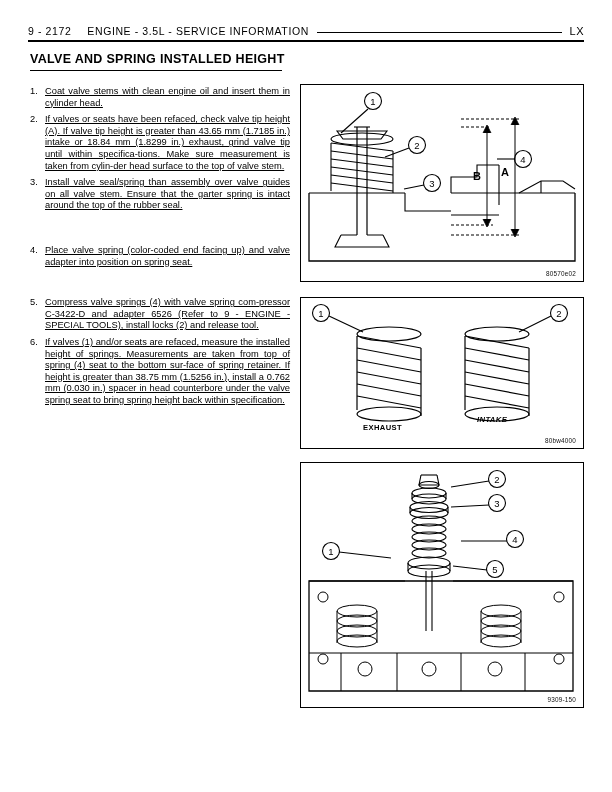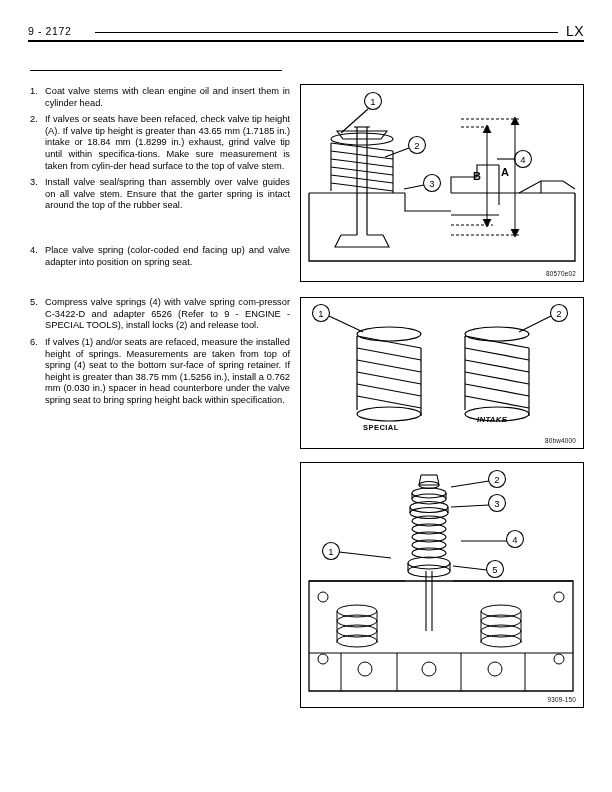--- a/index.html
+++ b/index.html
@@ -48,21 +48,21 @@
   .header .rule {
     flex: 1;
     height: 1px;
     background: #000;
     margin: 0 8px;
     position: relative;
     top: 1px;
   }
   .header .lx {
     white-space: nowrap;
-    font-size: 14px;
+    font-size: 11px;
     letter-spacing: 0.5px;
   }
   .header-underline {
     position: absolute;
     left: 28px;
     top: 40px;
     width: 556px;
     height: 1.6px;
     background: #000;
   }
@@ -101,20 +101,21 @@
   }
   .step .num {
     width: 15px;
     flex: 0 0 15px;
     text-align: left;
   }
   .step .body {
     flex: 1;
     text-align: justify;
     hyphens: manual;
+    text-decoration: underline;
   }
   .gap-a { height: 28px; }
   .gap-b { height: 24px; }
 
   
   .fig {
     position: absolute;
     border: 1.4px solid #000;
     background: #fff;
     box-sizing: border-box;
@@ -140,25 +141,27 @@
   }
   svg { display:block; }
 </style>
 </head>
 <body>
 
 <div class="page">
 
   <div class="header">
     <span class="pagenum">9 - 2172</span>
+    <span class="title">ENGINE - 3.5L - SERVICE INFORMATION</span>
     <span class="rule"></span>
     <span class="lx">LX</span>
   </div>
   <div class="header-underline"></div>
 
+  <div class="section-heading">VALVE AND SPRING INSTALLED HEIGHT</div>
   <div class="section-underline"></div>
 
   <div class="text-col">
 
     <div class="step">
       <span class="num">1.</span>
       <span class="body">Coat valve stems with clean engine oil and insert them in cylinder head.</span>
     </div>
 
     <div class="step">
@@ -298,21 +301,21 @@
           <path d="M164,38 L164,112"></path>
           <path d="M228,50 L228,118"></path>
           <ellipse cx="196" cy="116" rx="32" ry="7"></ellipse>
         </g>
       </g>
       <g font-family="Liberation Sans, sans-serif" font-size="9.5" text-anchor="middle" fill="#000">
         <text x="20" y="18.5">1</text>
         <text x="258" y="18.5">2</text>
       </g>
     </svg>
-    <div class="springlabel" style="left:62px; bottom:16px;">SPECIAL</div>
+    <div class="springlabel" style="left:62px; bottom:16px;">EXHAUST</div>
     <div class="springlabel" style="left:176px; bottom:24px;font-style:italic;">INTAKE</div>
     <div class="figcode">80bw4000</div>
   </div>
 
   <div class="fig" id="fig3">
     <svg width="281" height="243" viewBox="0 0 281 243">
       <g fill="none" stroke="#000" stroke-width="1.1">
 
         <circle cx="196" cy="16" r="8.5"></circle>
         <circle cx="196" cy="40" r="8.5"></circle>

